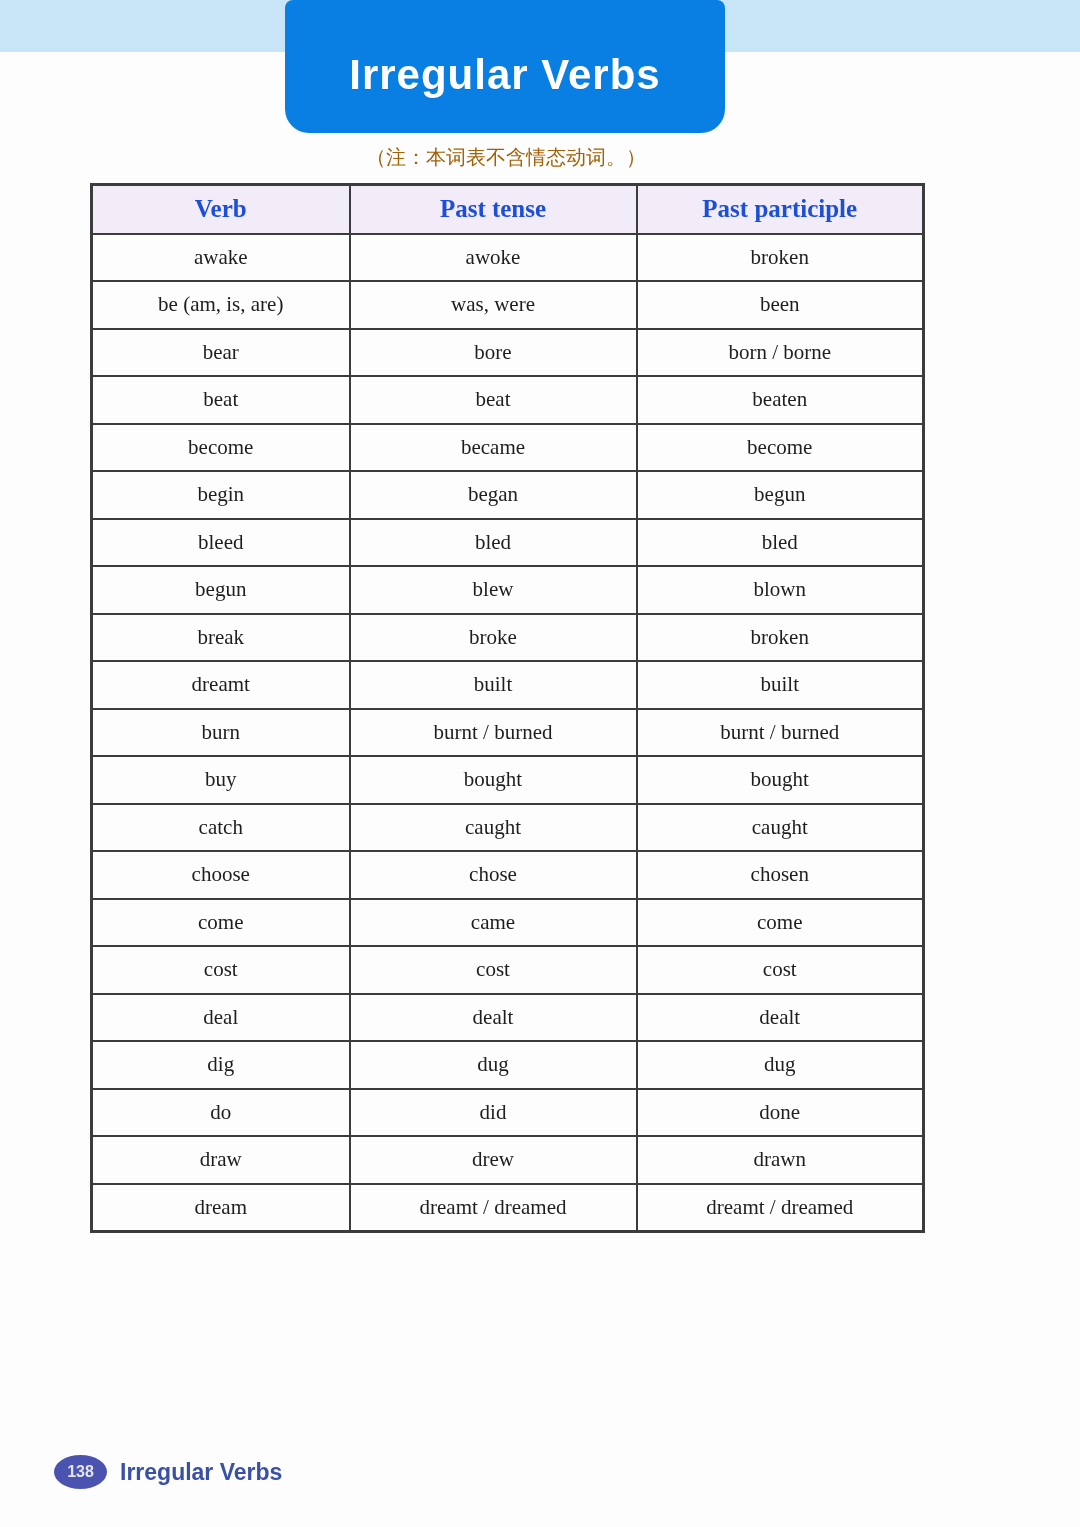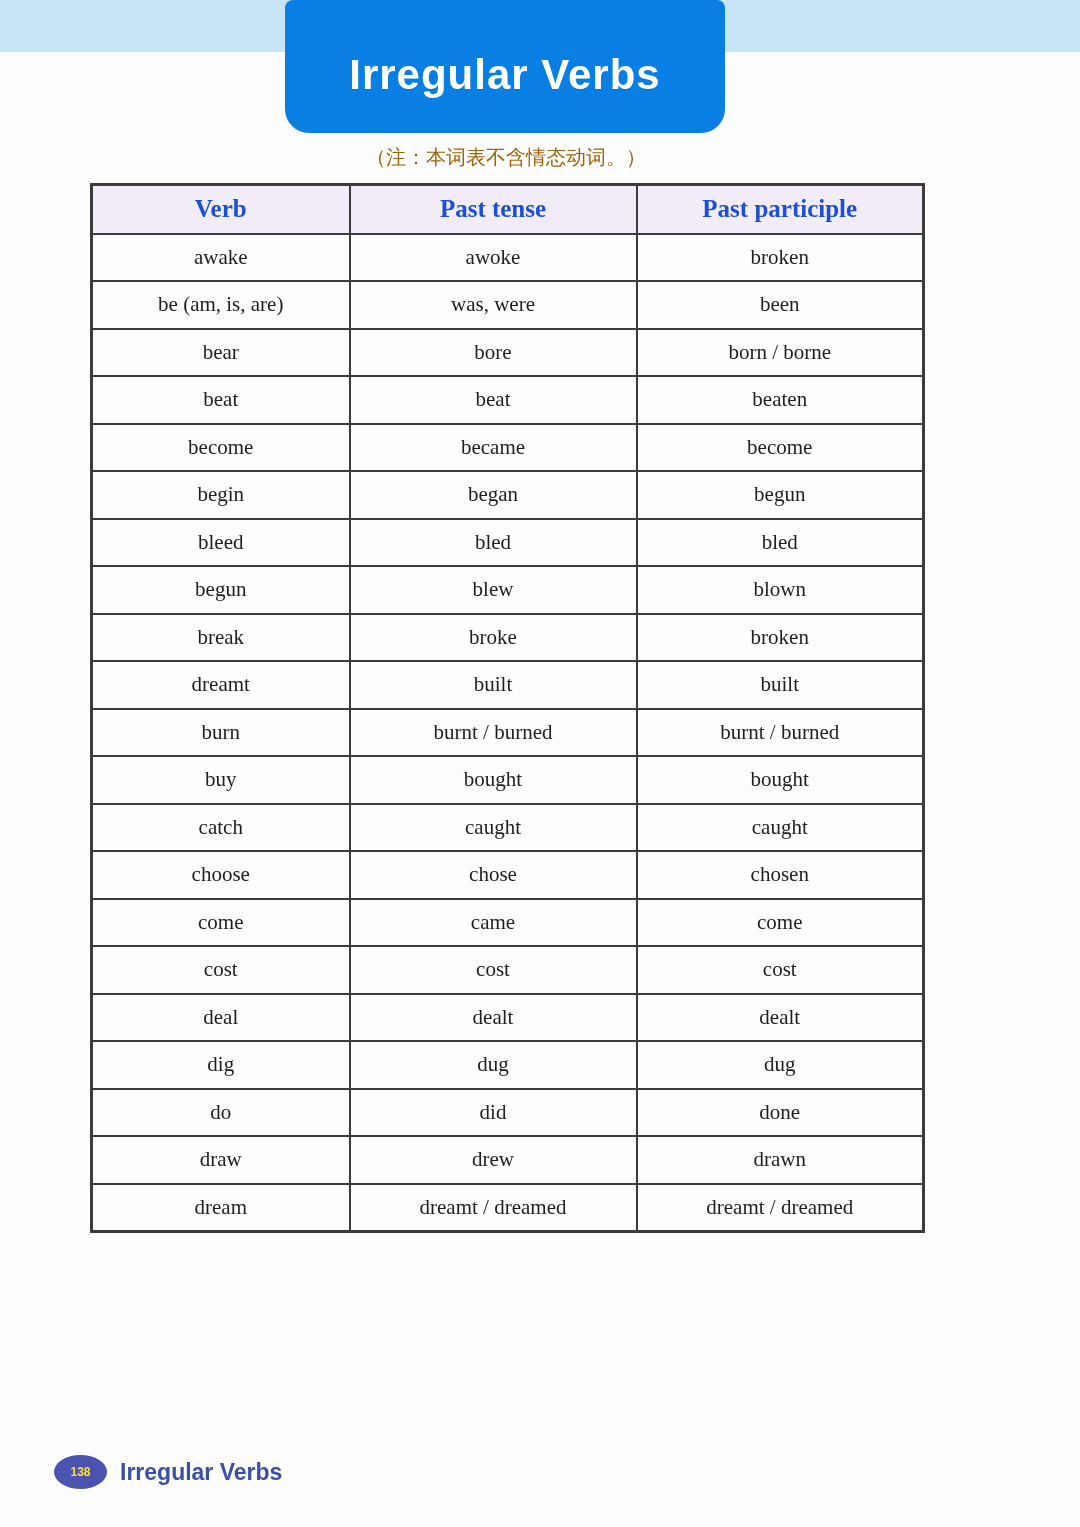--- a/index.html
+++ b/index.html
@@ -96,24 +96,24 @@
     top: 1455px;
     display: flex;
     align-items: center;
     gap: 13px;
   }
   .page-badge {
     width: 53px;
     height: 34px;
     border-radius: 50%;
     background: var(--footer-badge-bg);
-    color: #fde047;
+    color: #e5e5e5;
     font-family: "Liberation Sans", sans-serif;
     font-weight: bold;
-    font-size: 12px;
+    font-size: 16px;
     display: flex;
     align-items: center;
     justify-content: center;
   }
   .footer-label {
     font-family: "Liberation Sans", sans-serif;
     font-weight: bold;
     font-size: 23px;
     color: var(--footer-text);
   }

